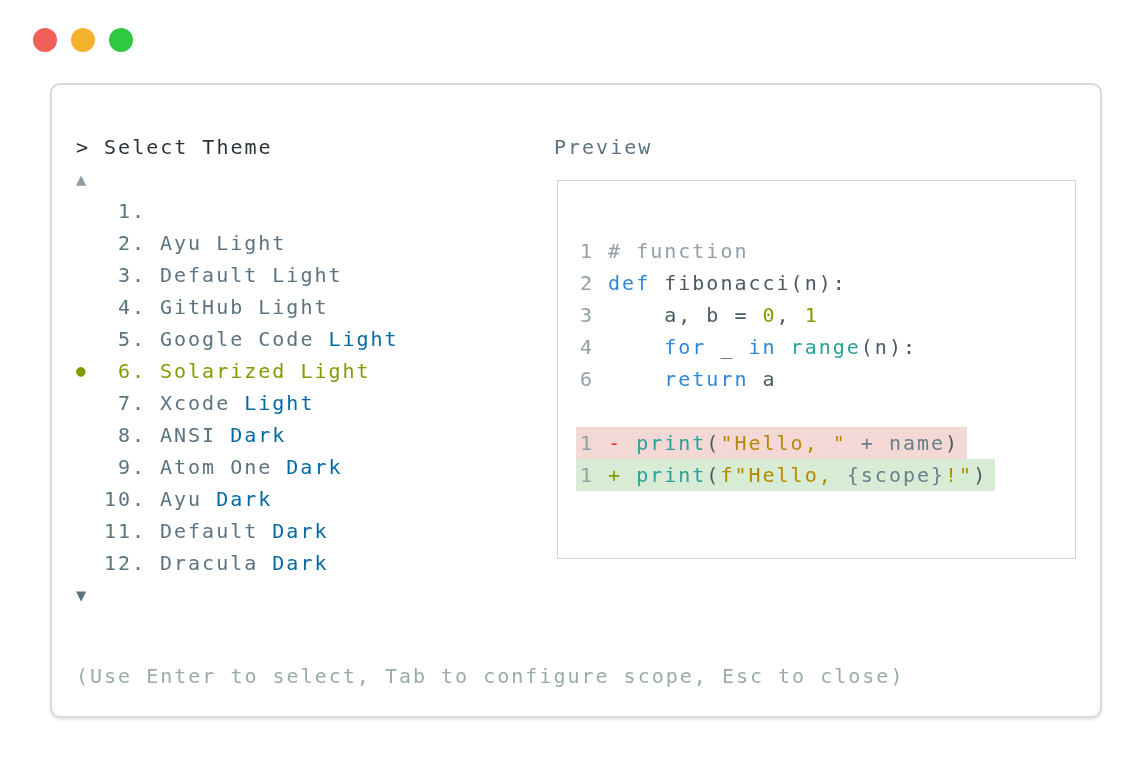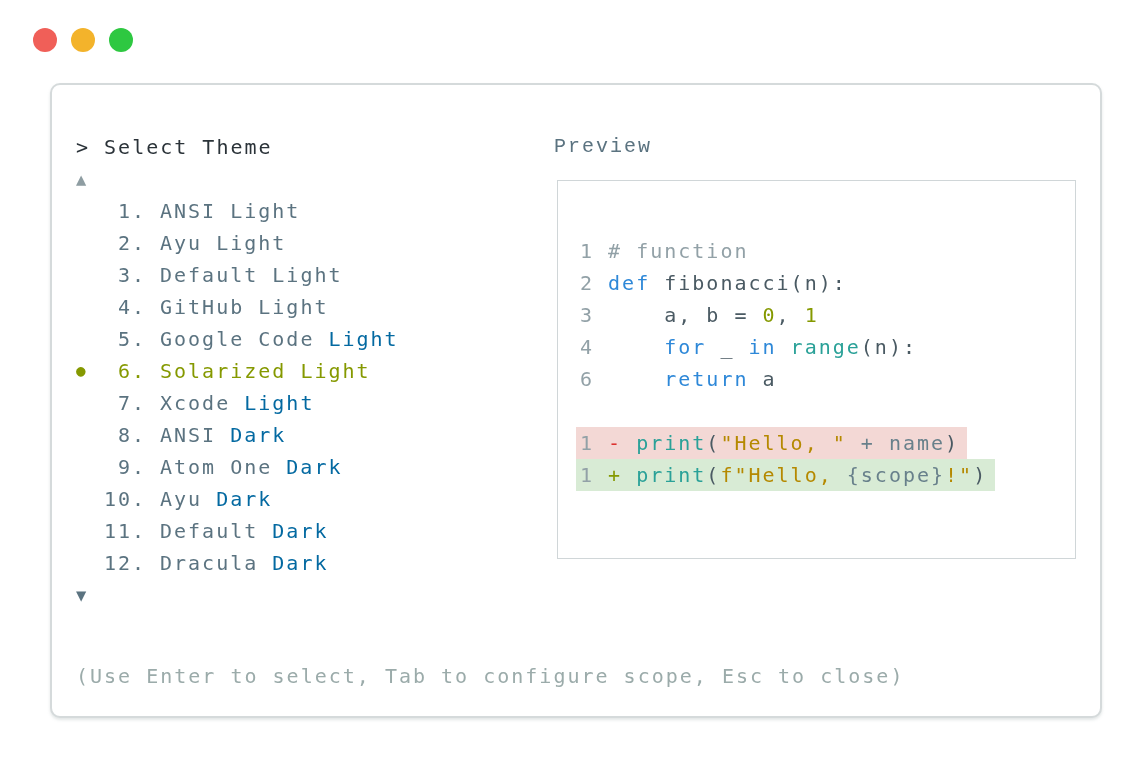--- a/index.html
+++ b/index.html
@@ -26,21 +26,21 @@
   .prompt{color:#2b3339;}
   .arrow-up{color:#8e9da2;font-size:17px;}
   .arrow-down{color:#5b7380;font-size:17px;}
   .item{display:flex;height:32px;line-height:32px;white-space:pre;}
   .marker{display:inline-block;width:28px;font-size:16px;color:#859900;}
   .num{display:inline-block;width:42px;text-align:right;color:#5b7380;margin-right:14px;}
   .name{color:#5b7380;}
   .dimw{color:#0369a1;margin-left:14px;}
   .item.selected .num,.item.selected .name{color:#859900;}
   
-  .preview-label{position:absolute;left:502px;top:46px;height:32px;line-height:32px;color:#5b7380;white-space:pre;font-family:Liberation Mono, monospace;}
+  .preview-label{position:absolute;left:502px;top:46px;height:32px;line-height:32px;color:#5b7380;white-space:pre;}
   .preview-box{
     position:absolute;left:505px;top:95px;width:519px;height:379px;
     border:1.5px solid #d0d6d8;background:#ffffff;box-sizing:border-box;
   }
   .code{padding:54px 0 0 22px;}
   .cl{height:32px;line-height:32px;white-space:pre;}
   .ln{color:#92a1a7;margin-right:14px;}
   .cm{color:#92a1a7;}
   .kw{color:#2e88d8;}
   .fn{color:#2aa198;}
@@ -64,21 +64,21 @@
   <div class="dot green"></div>
 </div>
 
 <div class="panel">
 
   <div class="left-col">
     <div class="line prompt">&gt; Select Theme</div>
     <div class="line arrow-up">▲</div>
 
     <div class="item">
-      <span class="marker"></span><span class="num">1.</span><span class="name">ANSI Light</span><span class="dimw"></span>
+      <span class="marker"></span><span class="num">1.</span><span class="dimw"></span>
     </div>
     <div class="item">
       <span class="marker"></span><span class="num">2.</span><span class="name">Ayu Light</span><span class="dimw"></span>
     </div>
     <div class="item">
       <span class="marker"></span><span class="num">3.</span><span class="name">Default Light</span><span class="dimw"></span>
     </div>
     <div class="item">
       <span class="marker"></span><span class="num">4.</span><span class="name">GitHub Light</span><span class="dimw"></span>
     </div>

